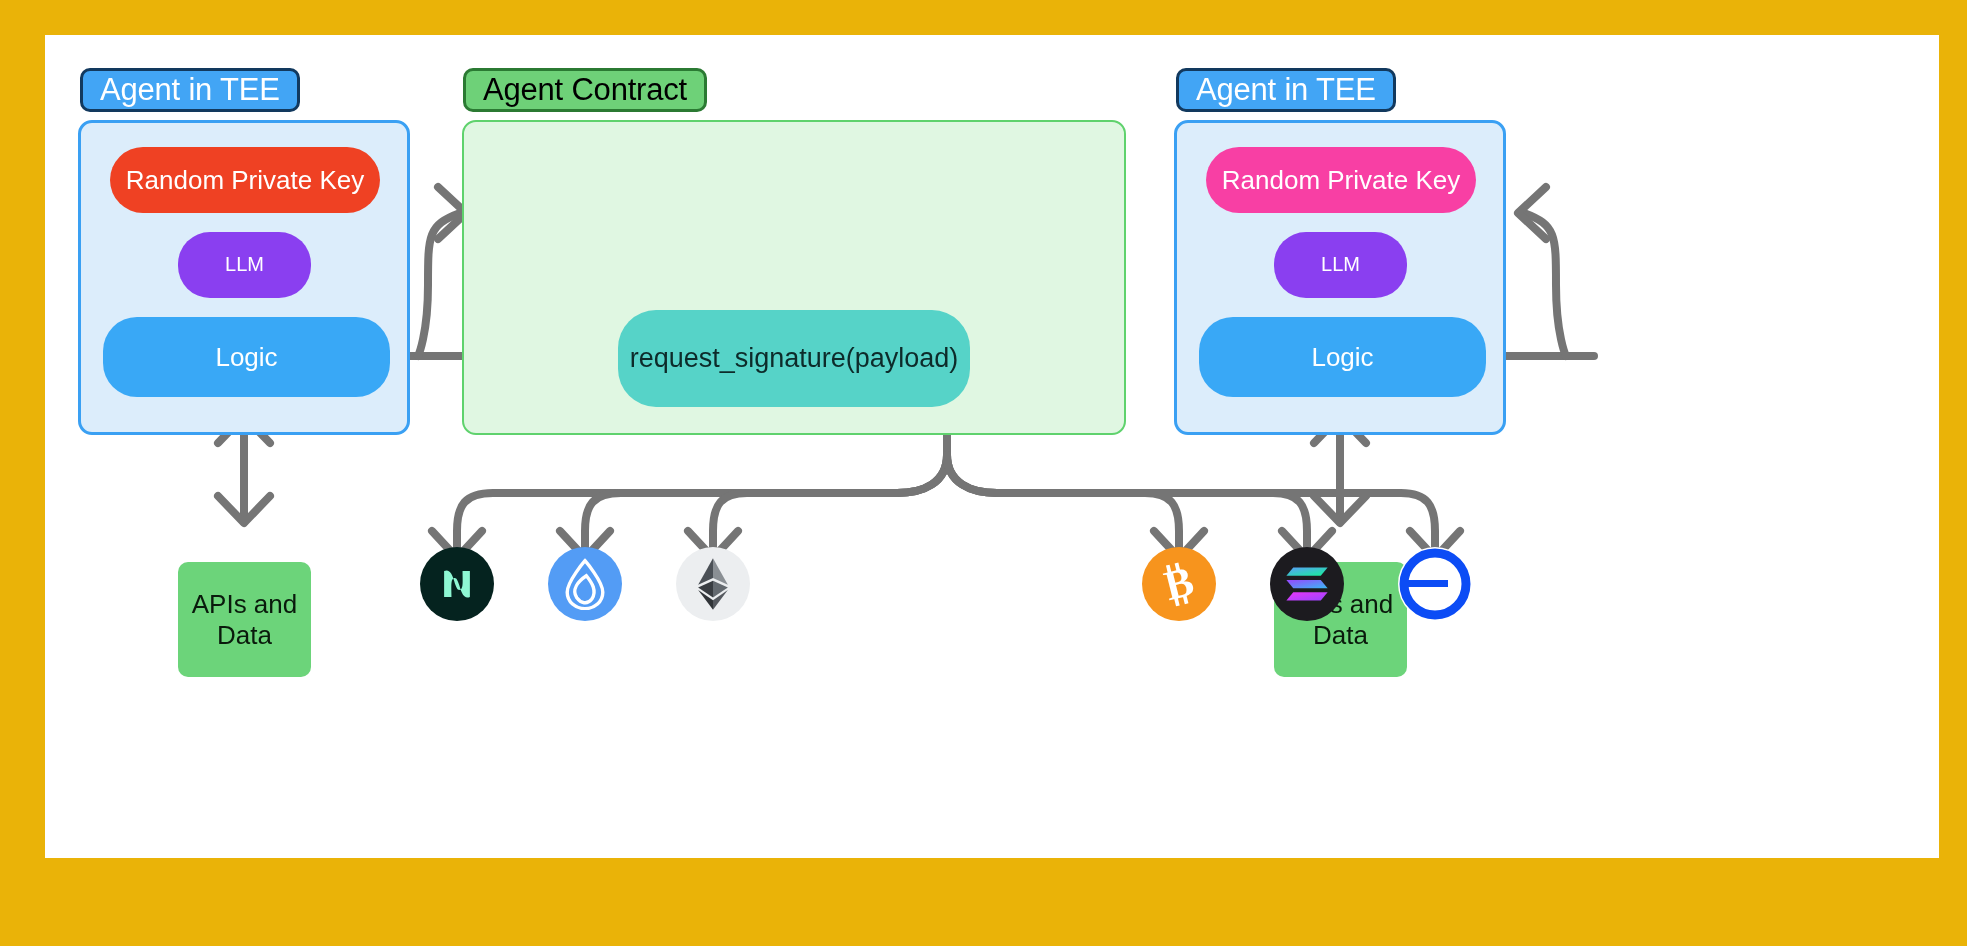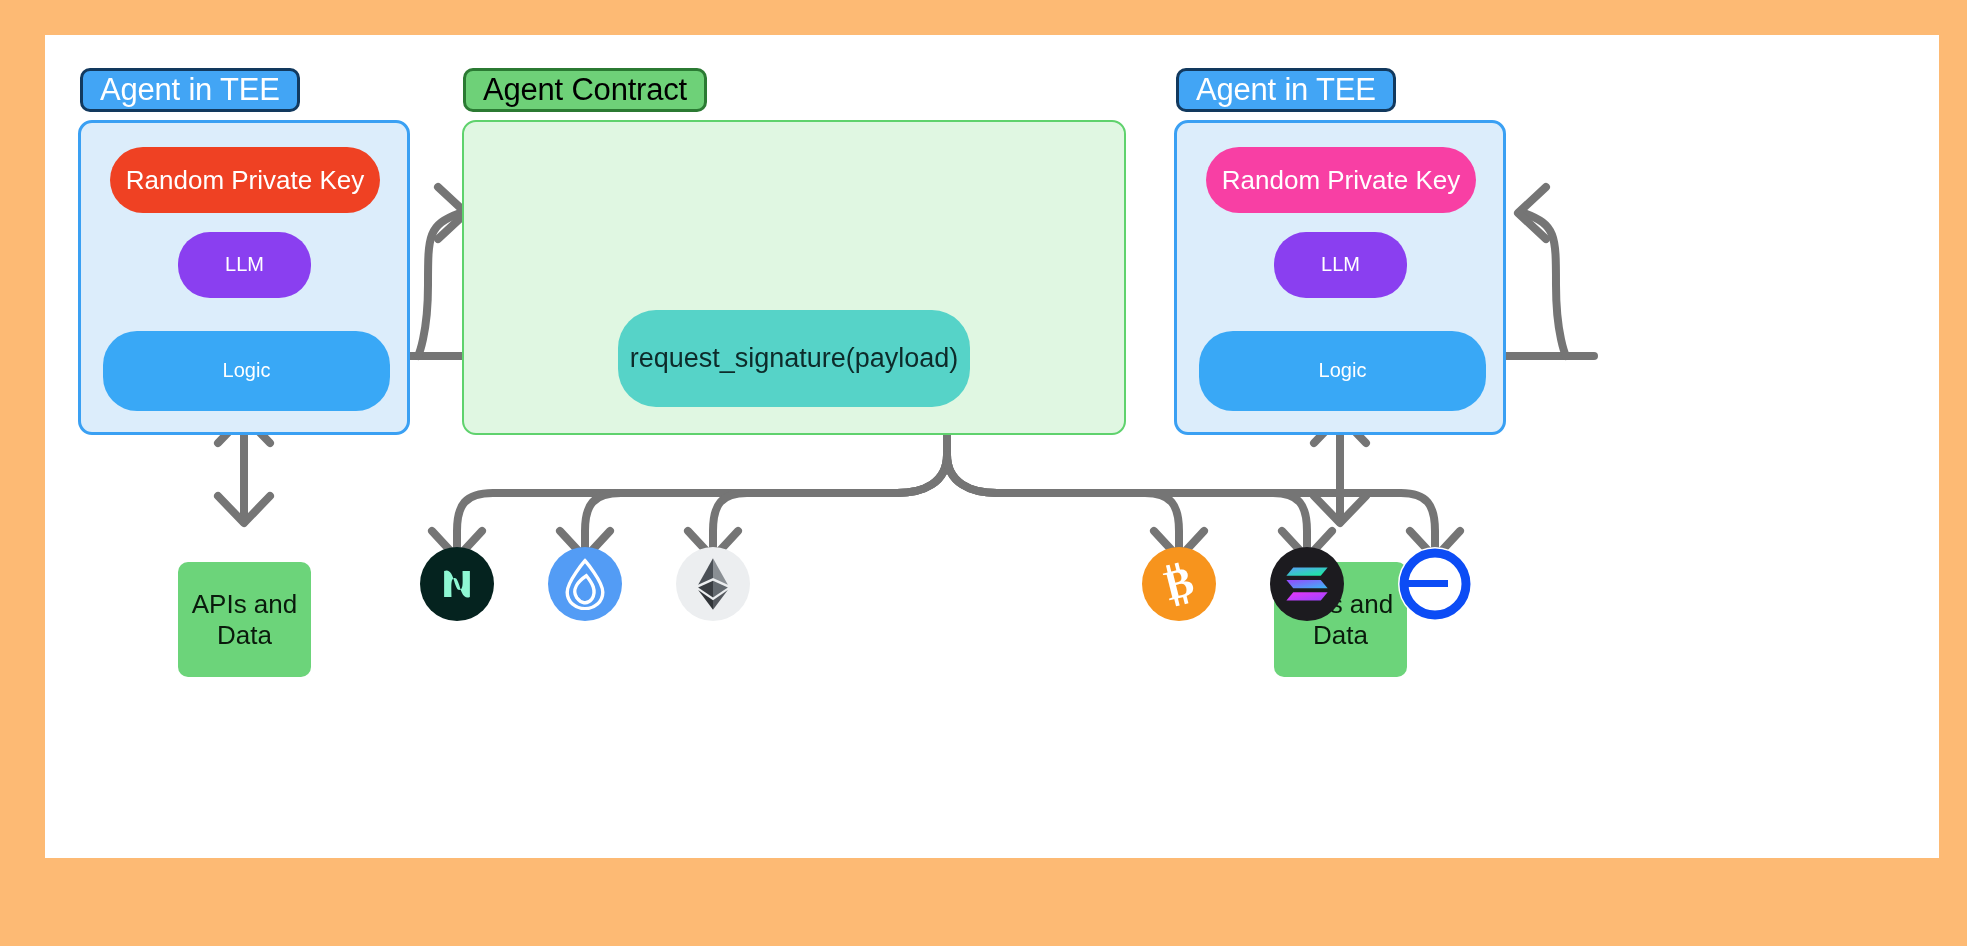--- a/index.html
+++ b/index.html
@@ -10,21 +10,21 @@
   body {
     width: 1967px;
     height: 946px;
     font-family: "Liberation Sans", sans-serif;
     overflow: hidden;
   }
   #stage {
     position: relative;
     width: 1967px;
     height: 946px;
-    background: #fdba74;
+    background: #eab308;
   }
   #canvas {
     position: absolute;
     left: 45px;
     top: 35px;
     width: 1894px;
     height: 823px;
     background: #ffffff;
   }
 
@@ -78,21 +78,21 @@
     display: flex;
     align-items: center;
     justify-content: center;
     box-sizing: border-box;
     text-align: left;
     line-height: 1.18;
   }
   .node-key-left   { background: #ef4123; color:#fff; border-radius: 34px; font-size: 26px; }
   .node-key-right  { background: #f83fa4; color:#fff; border-radius: 34px; font-size: 26px; }
   .node-llm        { background: #8a3ff0; color:#fff; border-radius: 32px; font-size: 20px; }
-  .node-logic      { background: #39a8f6; color:#fff; border-radius: 34px; font-size: 20px; margin-top: 14px; }
+  .node-logic      { background: #39a8f6; color:#fff; border-radius: 34px; font-size: 26px; }
   .node-api        { background: #6cd47a; color:#0a1a0c; border-radius: 10px; font-size: 26px; margin-top: 37px; }
   .node-fn         { background: #56d3c8; color:#0d2b2a; border-radius: 38px; font-size: 27px; }
 
   
   .coin {
     position: absolute;
     width: 74px;
     height: 74px;
     border-radius: 50%;
     display: flex;

